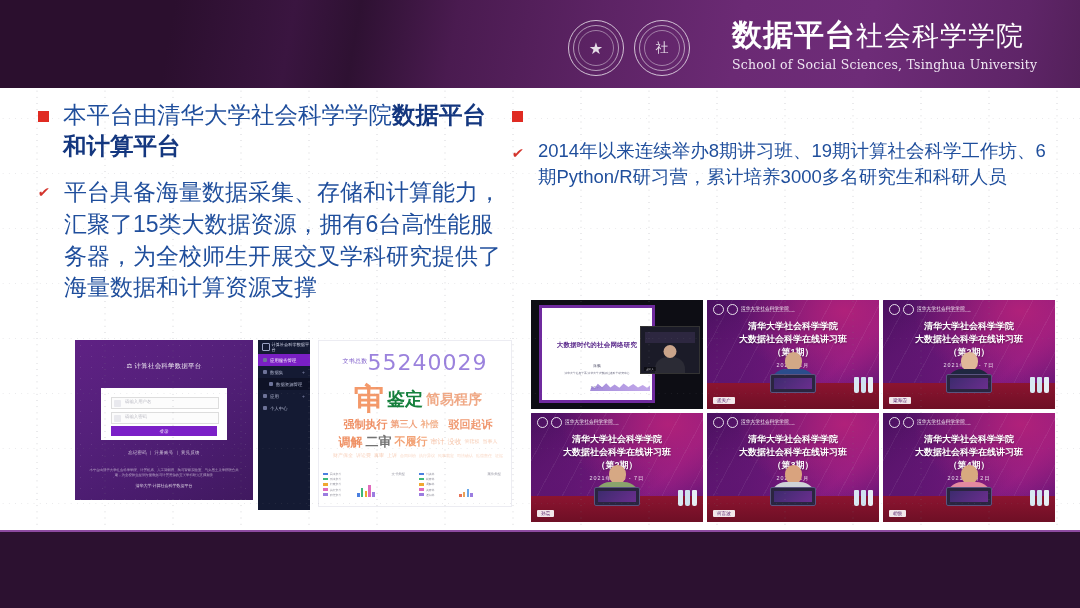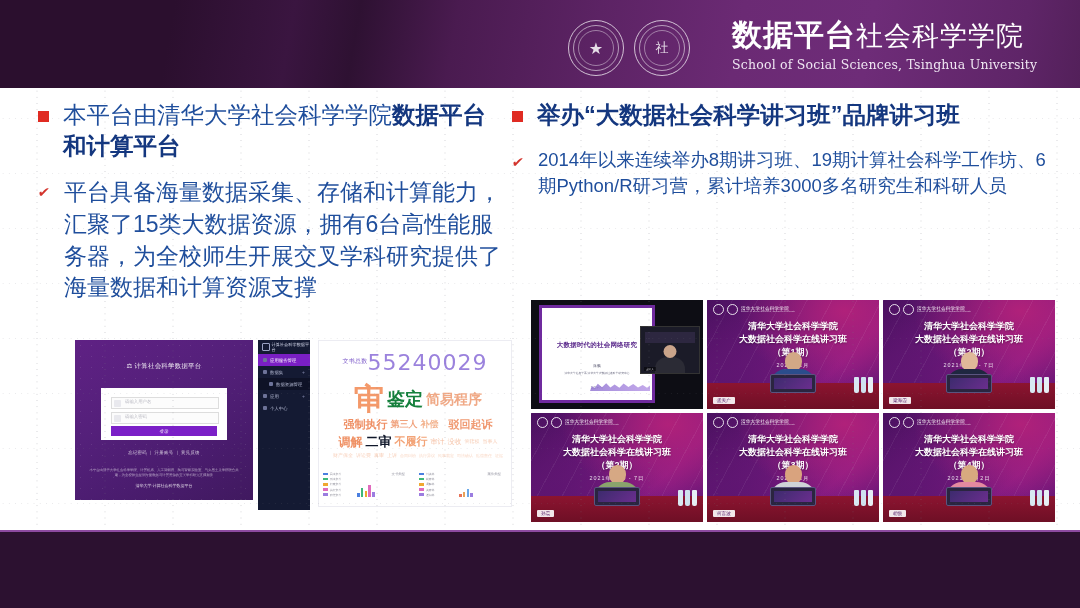--- a/index.html
+++ b/index.html
@@ -299,21 +299,21 @@
       </div>
       <div class="cl-body" id="cloud-words">
           <span class="w" style="font-size: 30px; color: rgb(244, 153, 106); font-weight: 700;">审</span>
           <span class="w" style="font-size: 18px; color: #15803d; font-weight: 700;">鉴定</span>
           <span class="w" style="font-size: 14px; color: rgb(240, 169, 134); font-weight: 700;">简易程序</span>
           <span class="w" style="font-size: 11px; color: rgb(239, 142, 99); font-weight: 700;">强制执行</span>
           <span class="w" style="font-size: 9px; color: rgb(240, 160, 122); font-weight: 700;">第三人</span>
           <span class="w" style="font-size: 9px; color: rgb(243, 178, 141); font-weight: 700;">补偿</span>
           <span class="w" style="font-size: 11px; color: rgb(240, 154, 114); font-weight: 700; padding-left: 7px;">驳回起诉</span>
           <span class="w" style="font-size: 12px; color: rgb(239, 143, 98); font-weight: 700;">调解</span>
-          <span class="w" style="font-size: 13px; color: #0f172a; font-weight: 700;">二审</span>
+          <span class="w" style="font-size: 13px; color: #737373; font-weight: 700;">二审</span>
           <span class="w" style="font-size: 11px; color: rgb(243, 164, 120); font-weight: 700;">不履行</span>
           <span class="w" style="font-size: 7px; color: rgb(245, 189, 160); font-weight: 400;">审计</span>
           <span class="w" style="font-size: 7px; color: rgb(246, 198, 172); font-weight: 400;">没收</span>
           <span class="w" style="font-size: 5px; color: rgb(247, 205, 182); font-weight: 400;">管辖权</span>
           <span class="w" style="font-size: 5px; color: rgb(247, 205, 182); font-weight: 400;">当事人</span>
           <span class="w" style="font-size: 5px; color: rgb(248, 210, 190); font-weight: 400;">财产保全</span>
           <span class="w" style="font-size: 5px; color: rgb(248, 210, 190); font-weight: 400;">诉讼费</span>
           <span class="w" style="font-size: 5px; color: rgb(246, 198, 172); font-weight: 400;">再审</span>
           <span class="w" style="font-size: 5px; color: rgb(247, 205, 182); font-weight: 400;">上诉</span>
           <span class="w" style="font-size: 4px; color: rgb(249, 217, 199); font-weight: 400;">合同纠纷</span>
@@ -387,21 +387,20 @@
               <i style="height:4px;background:#9b7de0"></i>
           </div>
         </div>
       </div>
     </div>
   </div>
 
   <div class="col col-right">
     <div class="lvl1 bold">
       <div class="sq"></div>
-      <div class="txt">举办“大数据社会科学讲习班”品牌讲习班</div>
     </div>
     <div class="lvl2">
       <div class="tick">✔</div>
       <div class="txt">2014年以来连续举办8期讲习班、19期计算社会科学工作坊、6期Python/R研习营，累计培养3000多名研究生和科研人员</div>
     </div>
   </div>
 
   <div class="right-media" id="thumb-grid">
       <div class="thumb t1">
         <div class="slidebox">

